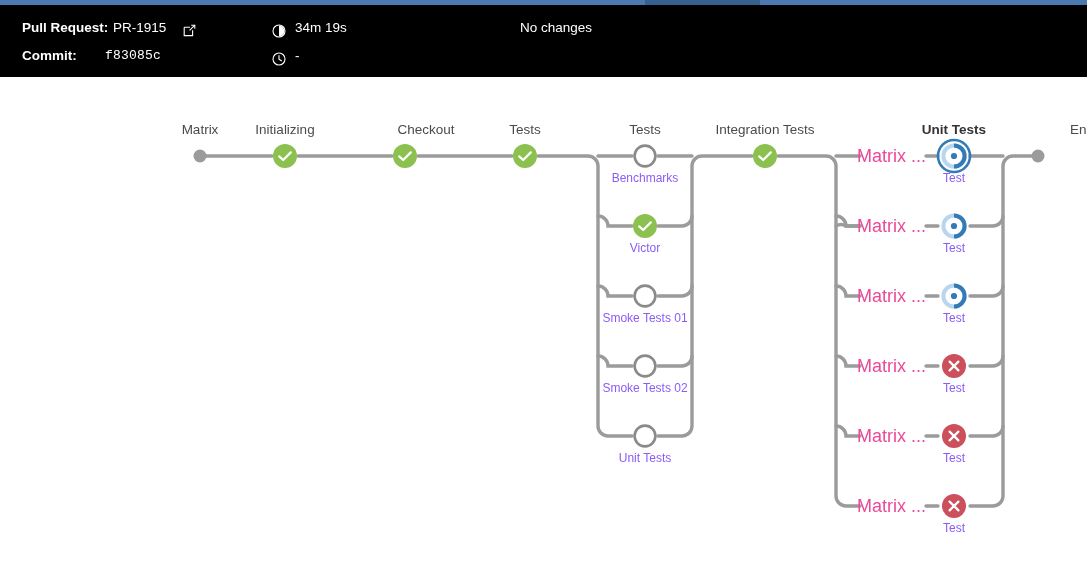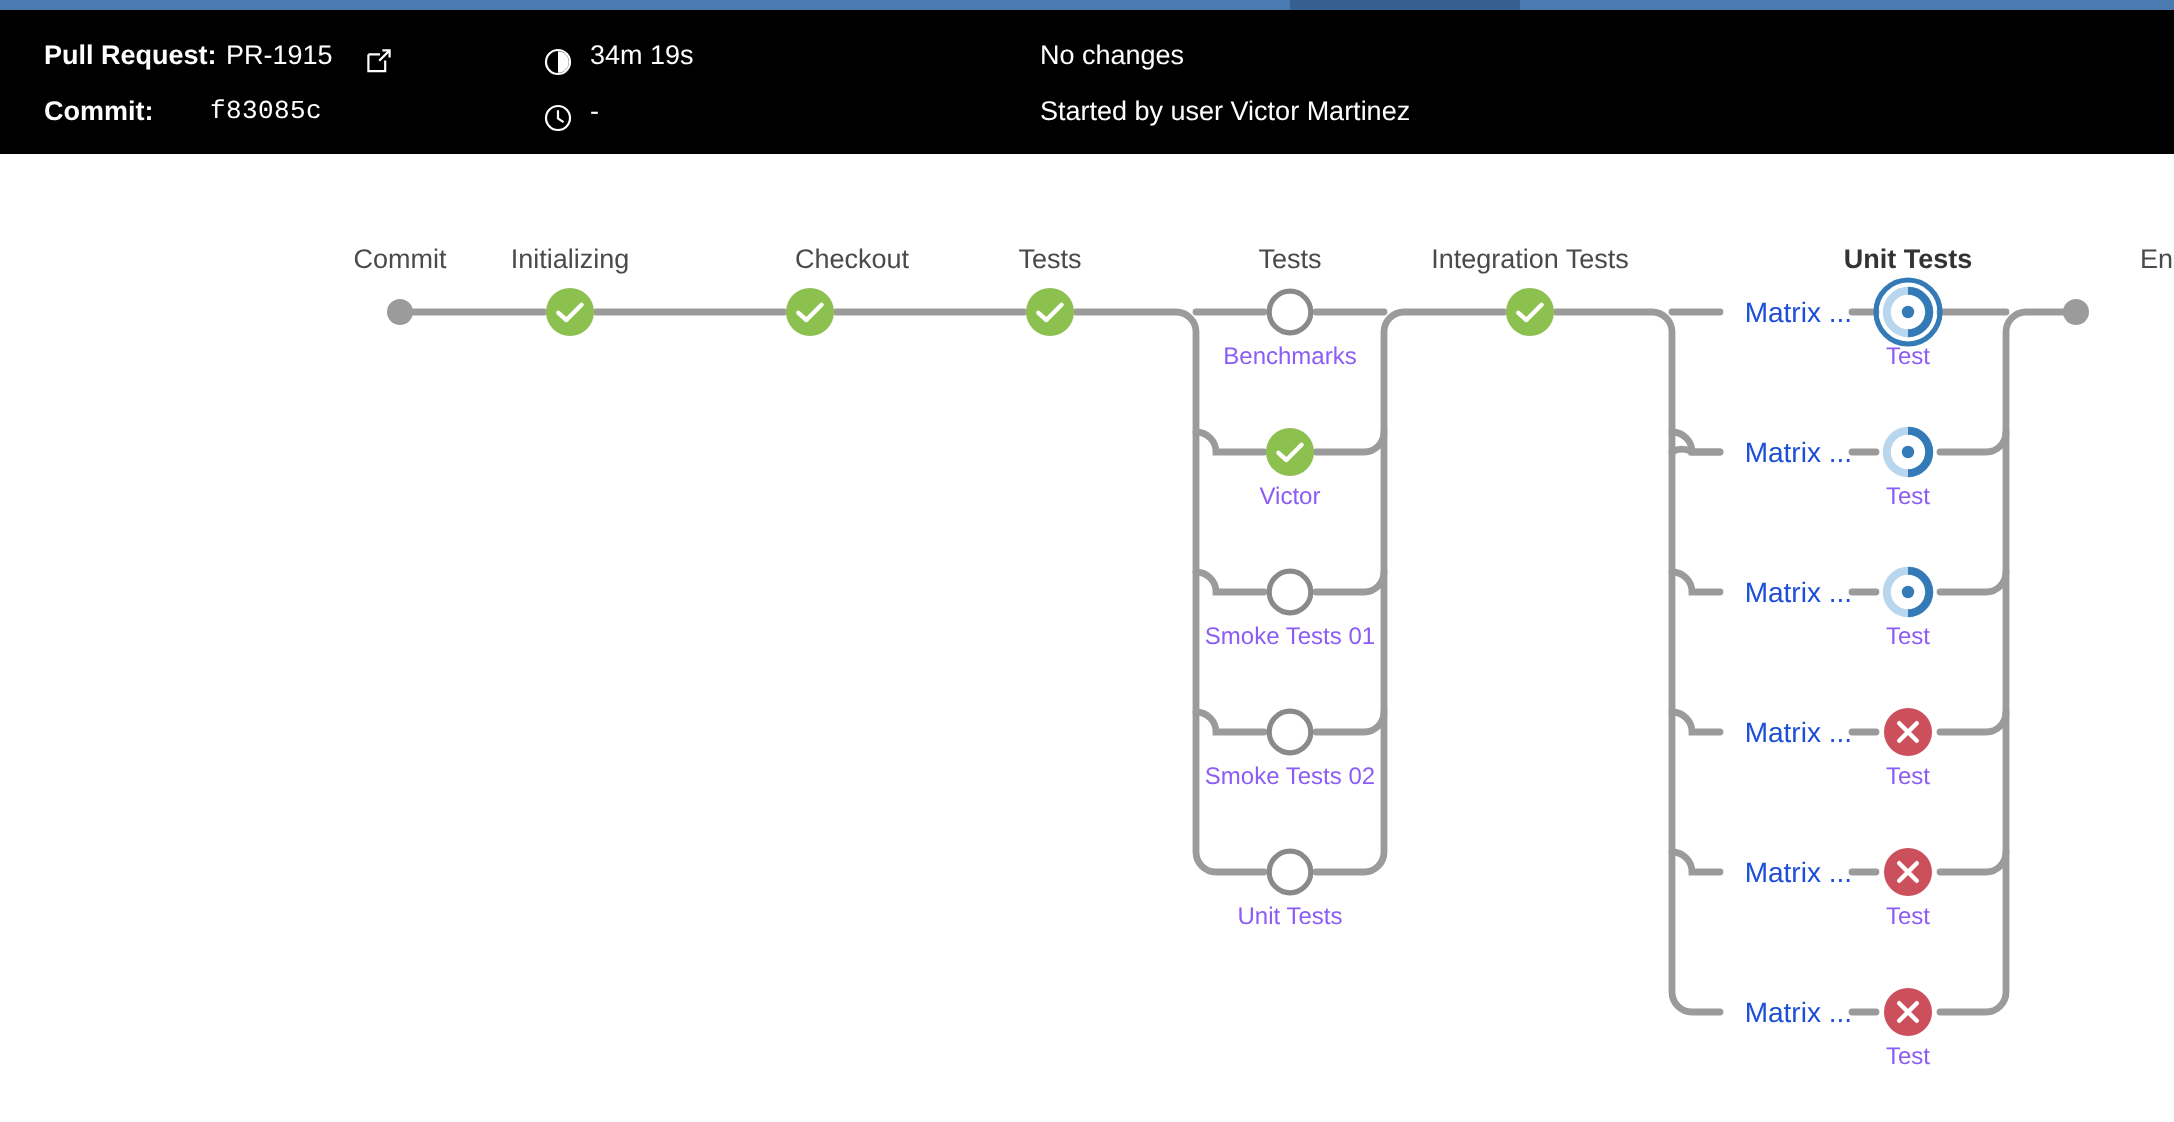--- a/index.html
+++ b/index.html
@@ -84,22 +84,22 @@
   .node-label{
     position:absolute;
     font-size:12px;
     color:#8b5cf6;
     white-space:nowrap;
     transform:translateX(-50%);
     cursor:default;
   }
   .seq-label{
     position:absolute;
-    font-size:14px;
-    color:#1d4ed8;
+    font-size:18px;
+    color:#ec4899;
     white-space:nowrap;
     transform:translate(-100%,-50%);
     cursor:pointer;
   }
   .endpoint{
     position:absolute;width:13px;height:13px;border-radius:50%;
     background:#9b9b9b;transform:translate(-50%,-50%);
   }
 </style>
 </head>
@@ -134,21 +134,20 @@
 
   <span id="clock-icon">
     <svg width="14" height="14" viewBox="0 0 14 14">
       <circle cx="7" cy="7" r="6" fill="none" stroke="#ffffff" stroke-width="1.1"></circle>
       <path d="M7 3.6 V7.2 L9.4 8.8" fill="none" stroke="#ffffff" stroke-width="1.1" stroke-linecap="round"></path>
     </svg>
   </span>
   <div id="queue-value" class="hdr-row hdr-r2 hdr-val">-</div>
 
   <div id="changes-value" class="hdr-row hdr-r1 hdr-val">No changes</div>
-  <div id="started-value" class="hdr-row hdr-r2 hdr-val">Started by user Victor Martinez</div>
 </div>
 
 <div id="graph">
 
   <svg id="edges" viewBox="0 0 1087 484" xmlns="http://www.w3.org/2000/svg">
     <g fill="none" stroke="#9b9b9b" stroke-width="3.4" stroke-linecap="round">
 
       <path d="M206 79 H272"></path>
       <path d="M298 79 H392"></path>
       <path d="M418 79 H512"></path>
@@ -182,21 +181,21 @@
 
       <path d="M970 429 H993 A10 10 0 0 0 1003 419 V89 A10 10 0 0 1 1013 79 H1032"></path>
       <path d="M970 359 H993 A10 10 0 0 0 1003 349"></path>
       <path d="M970 289 H993 A10 10 0 0 0 1003 279"></path>
       <path d="M970 219 H993 A10 10 0 0 0 1003 209"></path>
       <path d="M970 149 H993 A10 10 0 0 0 1003 139"></path>
       <path d="M970 79 H1003"></path>
     </g>
   </svg>
 
-  <div class="col-head" style="left:200px">Commit</div>
+  <div class="col-head" style="left:200px">Matrix</div>
   <div class="col-head" style="left:285px">Initializing</div>
   <div class="col-head" style="left:426px">Checkout</div>
   <div class="col-head" style="left:525px">Tests</div>
   <div class="col-head" style="left:645px">Tests</div>
   <div class="col-head" style="left:765px">Integration Tests</div>
   <div class="col-head bold" style="left:954px">Unit Tests</div>
   <div class="col-head" style="left:1082px">End</div>
 
   <div class="endpoint" style="left:200px;top:79px"></div>
   <div class="endpoint" style="left:1038px;top:79px"></div>

